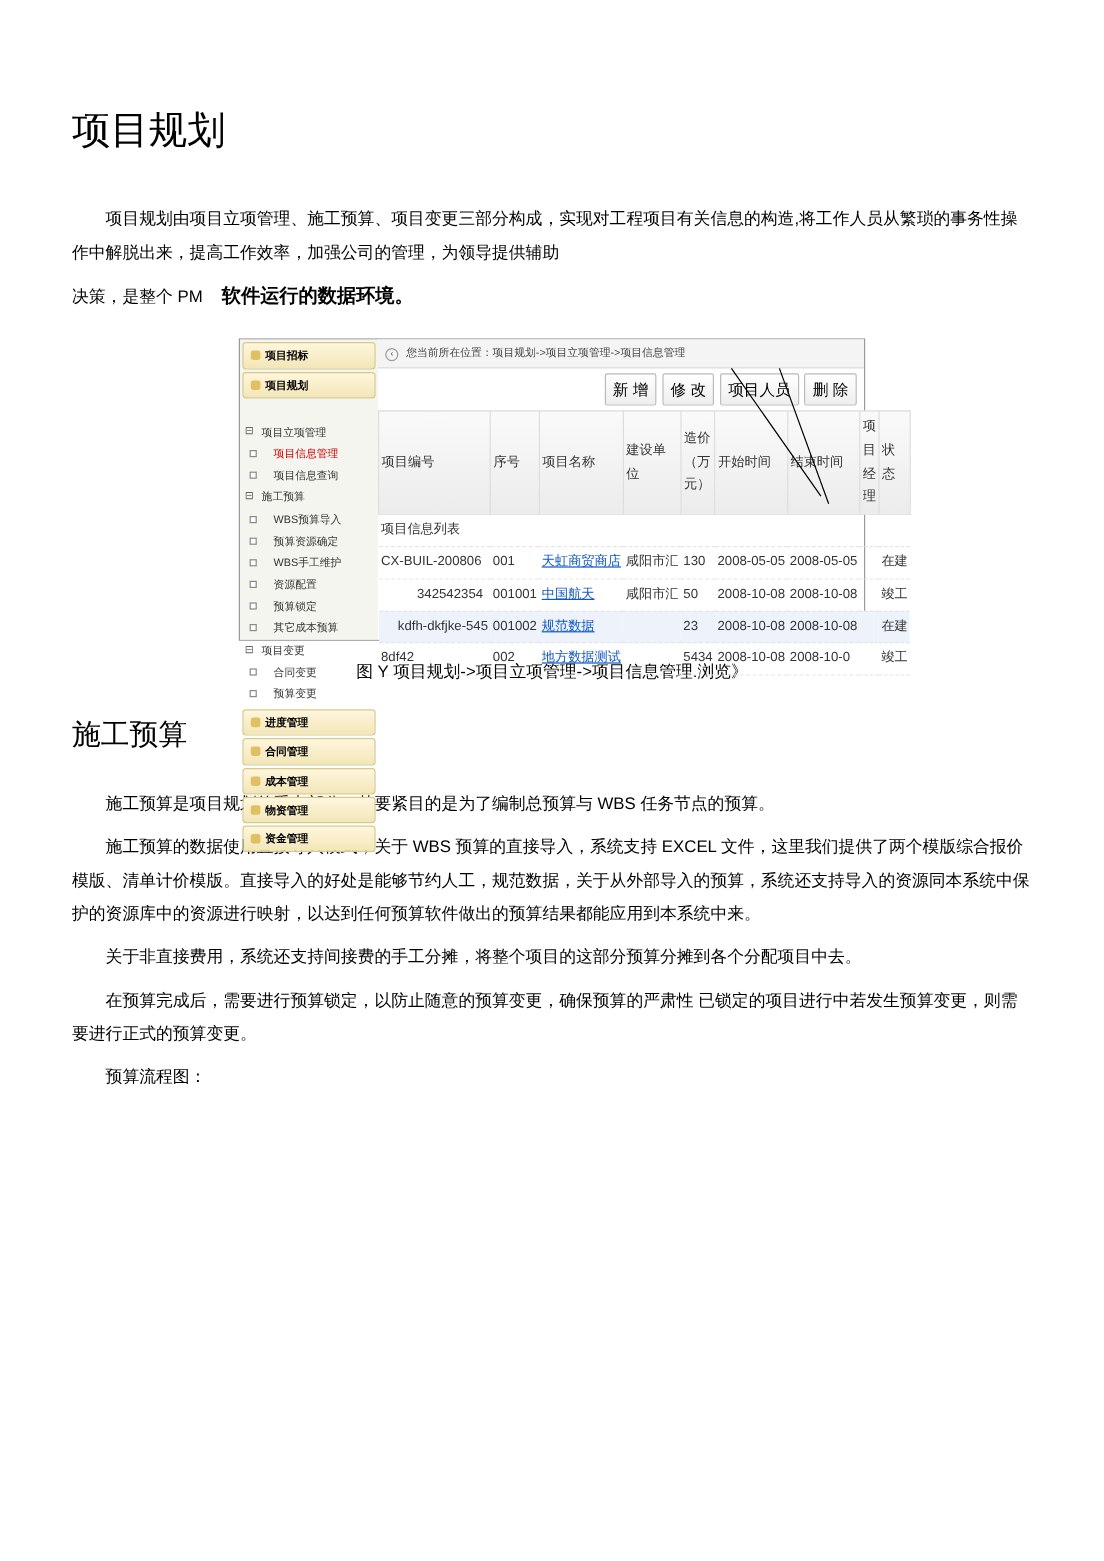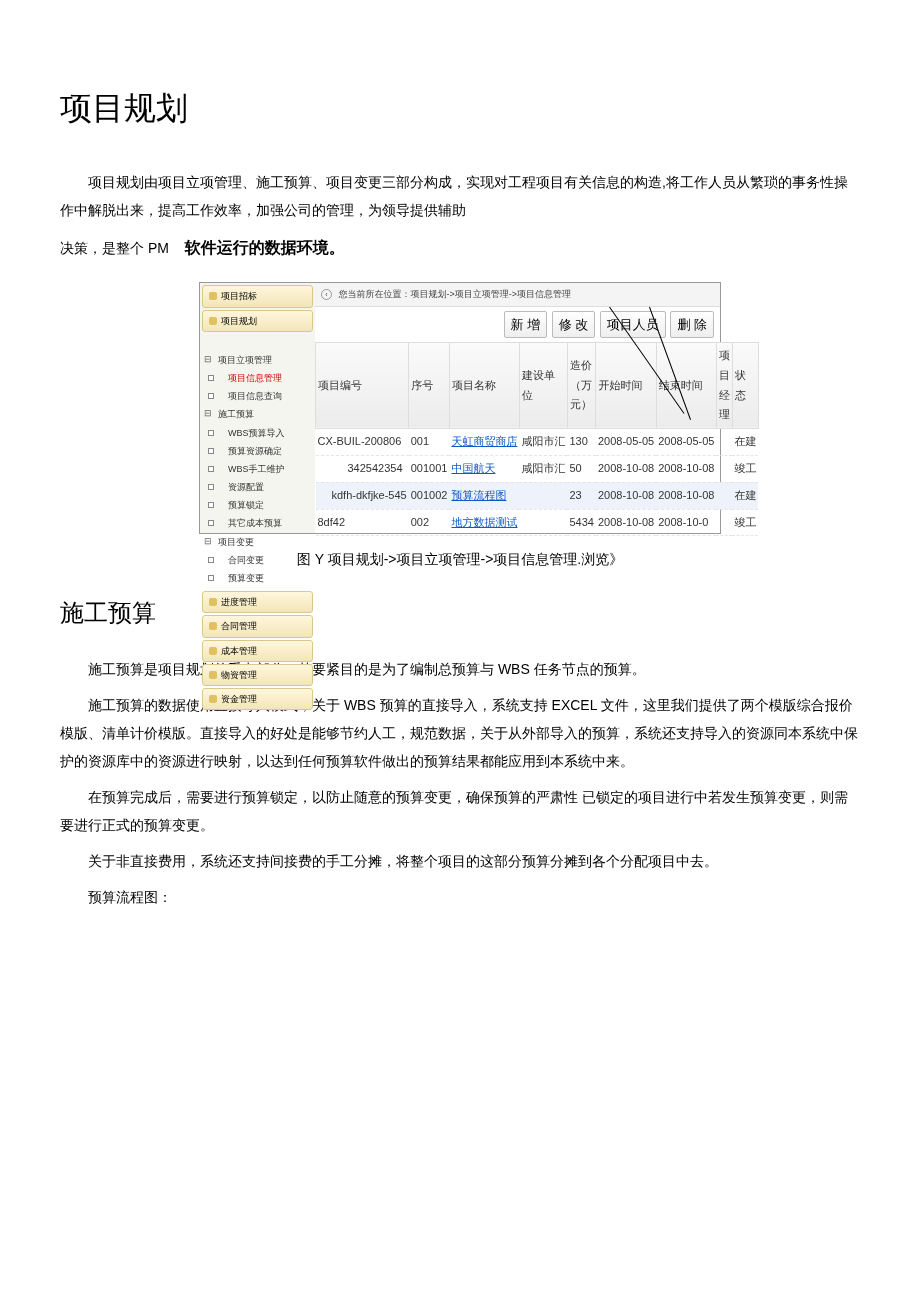--- a/index.html
+++ b/index.html
@@ -66,20 +66,21 @@
   .sb-hdr {
     background: linear-gradient(#fff6dd,#f2e6b8);
     border: 1px solid #d8c98a;
     border-radius: 3px;
     margin: 2px;
     padding: 2px 6px;
     font-size: 9px;
     display: flex;
     align-items: center;
     gap: 4px;
+    font-weight: bold;
   }
   .sb-hdr .ico {
     width: 8px; height: 8px; background: #e0c060; border-radius: 2px;
   }
   .sb-tree {
     padding: 2px 4px;
     font-size: 9px;
     color: #333;
     margin-top: 17px;
   }
@@ -279,20 +280,23 @@
             <th>建设单位</th>
             <th>造价（万元）</th>
             <th>开始时间</th>
             <th>结束时间</th>
             <th>项目经理</th>
             <th>状态</th>
           </tr>
         </thead>
         <tbody>
           <tr>
+              <td colspan="9" class="treecell">项目信息列表</td>
+            </tr>
+          <tr>
             <td class="treecell">CX-BUIL-200806</td>
             <td>001</td>
             <td class="link">天虹商贸商店</td>
             <td>咸阳市汇</td>
             <td>130</td>
             <td>2008-05-05</td>
             <td>2008-05-05</td>
             <td></td>
             <td>在建</td>
           </tr>
@@ -303,21 +307,21 @@
             <td>咸阳市汇</td>
             <td>50</td>
             <td>2008-10-08</td>
             <td>2008-10-08</td>
             <td></td>
             <td>竣工</td>
           </tr>
           <tr style="background:#eef3fb">
             <td class="treecell" style="padding-left:16px">kdfh-dkfjke-545</td>
             <td>001002</td>
-            <td class="link">预算流程图</td>
+            <td class="link">规范数据</td>
             <td></td>
             <td>23</td>
             <td>2008-10-08</td>
             <td>2008-10-08</td>
             <td></td>
             <td>在建</td>
           </tr>
           <tr>
             <td class="treecell">8df42</td>
             <td>002</td>
@@ -336,16 +340,16 @@
     </div>
   </div>
   <div class="fig-caption">图 Y 项目规划-&gt;项目立项管理-&gt;项目信息管理.浏览》</div>
 </div>
 
 <h2>施工预算</h2>
 
 <div class="section-body">
   <p class="para">施工预算是项目规划的重点部分，其要紧目的是为了编制总预算与 WBS 任务节点的预算。</p>
   <p class="para">施工预算的数据使用直接导入模式，关于 WBS 预算的直接导入，系统支持 EXCEL 文件，这里我们提供了两个模版综合报价模版、清单计价模版。直接导入的好处是能够节约人工，规范数据，关于从外部导入的预算，系统还支持导入的资源同本系统中保护的资源库中的资源进行映射，以达到任何预算软件做出的预算结果都能应用到本系统中来。</p>
+  <p class="para">关于非直接费用，系统还支持间接费的手工分摊，将整个项目的这部分预算分摊到各个分配项目中去。</p>
   <p class="para">在预算完成后，需要进行预算锁定，以防止随意的预算变更，确保预算的严肃性 已锁定的项目进行中若发生预算变更，则需要进行正式的预算变更。</p>
-  <p class="para">关于非直接费用，系统还支持间接费的手工分摊，将整个项目的这部分预算分摊到各个分配项目中去。</p>
   <p class="para">预算流程图：</p>
 </div>
 
 </body></html>

